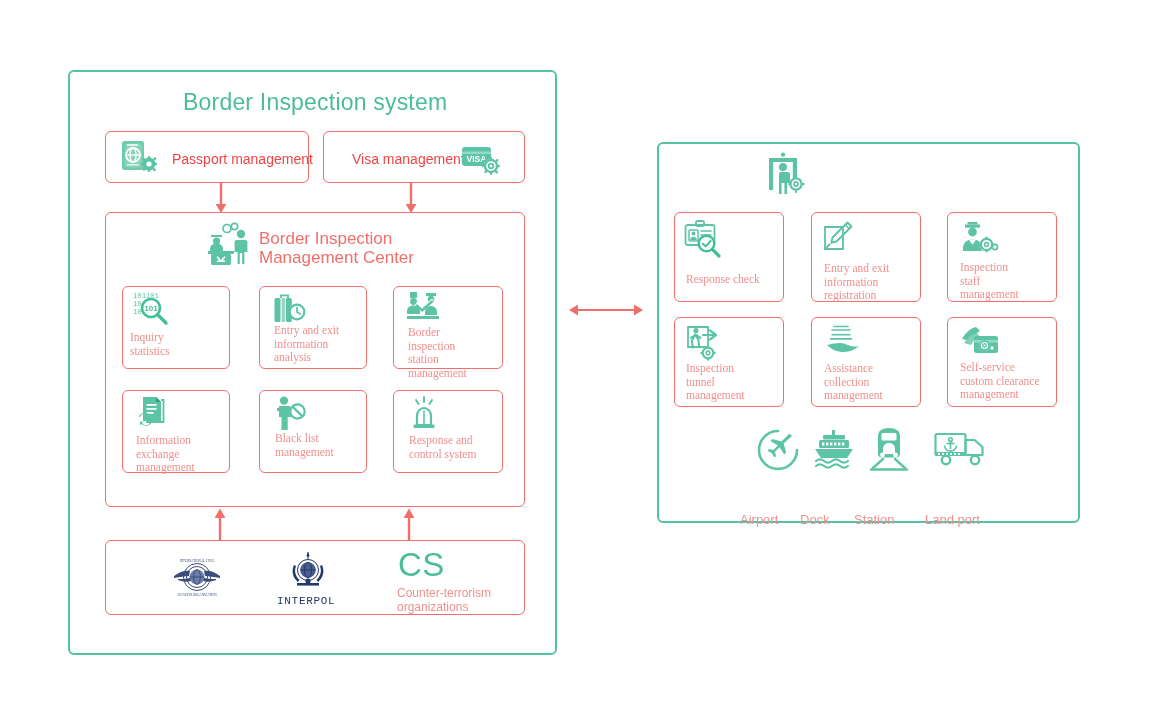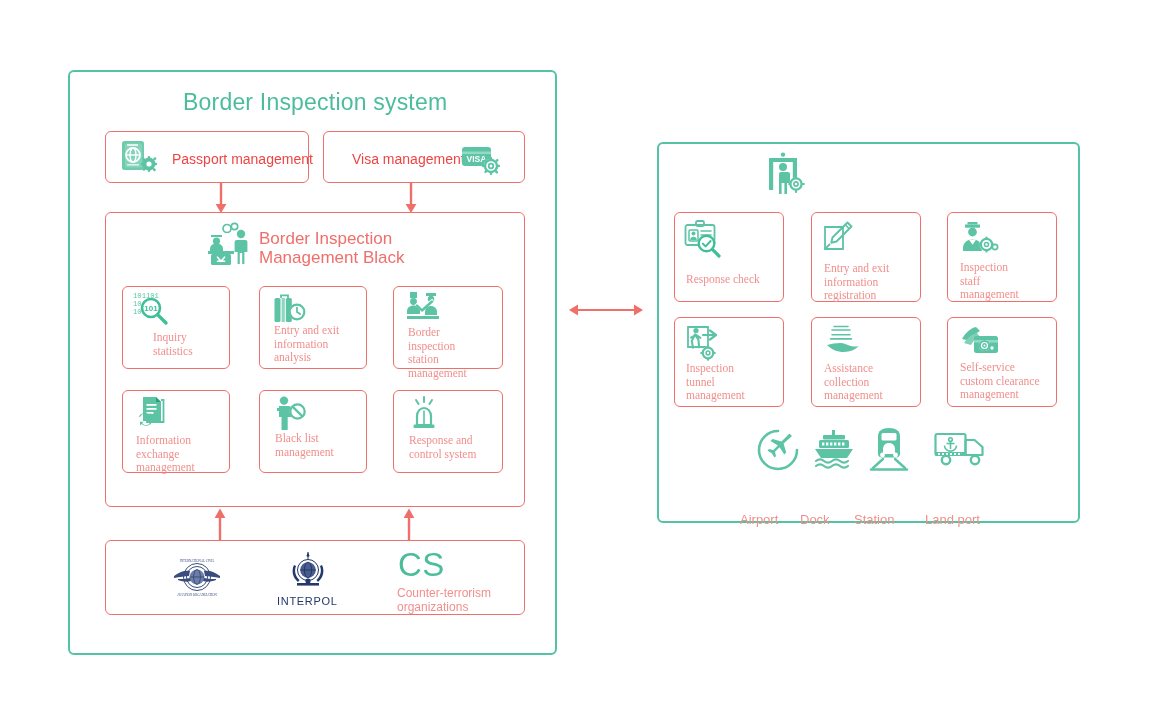--- a/index.html
+++ b/index.html
@@ -84,21 +84,21 @@
   }
 
   
   .icon{position:absolute;display:block;}
   svg{display:block;overflow:visible;}
 
   
   .logo-txt{
     position:absolute;
     color:#23386b;
-    font-family:Liberation Sans, sans-serif;
+    font-family:Liberation Mono, monospace;
     font-size:11px;
     letter-spacing:.7px;
     white-space:nowrap;
   }
 </style>
 </head>
 <body>
 
 <div class="canvas">
 
@@ -188,37 +188,37 @@
 
       <circle cx="36" cy="12" r="4.2" fill="#5cc4a5"></circle>
       <path d="M31.6 18h8.8c1.1 0 2 .9 2 2v10h-3v12h-2.2V31h-2.4v11h-2.2V30h-3V20c0-1.1.9-2 2-2z" fill="#5cc4a5"></path>
 
       <rect x="3" y="29" width="26" height="3" fill="#5cc4a5"></rect>
       <rect x="6" y="32" width="20" height="11" rx="1.5" fill="#5cc4a5"></rect>
       <path d="M12.5 35.2l3.5 4 3.5-4M12.5 39.2h7" stroke="#ffffff" stroke-width="1.6" fill="none" stroke-linecap="round"></path>
     </svg>
   </div>
   <div class="center-title" style="left:259px;top:229px;">Border Inspection</div>
-  <div class="center-title" style="left:259px;top:248px;">Management Black</div>
+  <div class="center-title" style="left:259px;top:248px;">Management Center</div>
 
   <div class="redbox" style="left:122px;top:286px;width:108px;height:83px;"></div>
   <div class="icon" style="left:133px;top:291px;">
     <svg width="42" height="38" viewBox="0 0 42 38">
       <g font-family="Liberation Mono, monospace" font-size="7.2" fill="#5cc4a5">
         <text x="0" y="7">101101</text>
           <text x="0" y="15">1011 0</text>
           <text x="0" y="23">10 101</text>
       </g>
       <circle cx="18" cy="17" r="9" fill="#ffffff"></circle>
       <circle cx="18" cy="17" r="9" fill="none" stroke="#3fbf98" stroke-width="2.6"></circle>
       <text x="18" y="20" font-family="Liberation Sans, sans-serif" font-size="8" font-weight="bold" fill="#3fbf98" text-anchor="middle">101</text>
       <line x1="24.6" y1="23.6" x2="33" y2="32" stroke="#3fbf98" stroke-width="3.4" stroke-linecap="round"></line>
     </svg>
   </div>
-  <div class="card-label" style="left:153px;top:331px;">Inquiry
+  <div class="card-label" style="left:130px;top:331px;">Inquiry
 statistics</div>
 
   <div class="redbox" style="left:259px;top:286px;width:108px;height:83px;"></div>
   <div class="icon" style="left:272px;top:292px;">
     <svg width="38" height="34" viewBox="0 0 38 34">
       <path d="M9 6V3.4h7V6" fill="none" stroke="#5cc4a5" stroke-width="1.8"></path>
       <rect x="2.5" y="6" width="6" height="24" rx="1.6" fill="#5cc4a5"></rect>
       <rect x="9.6" y="6" width="3.2" height="24" fill="#8ed6bd"></rect>
       <rect x="13.8" y="6" width="6" height="24" rx="1.6" fill="#5cc4a5"></rect>
       <circle cx="25" cy="20" r="8" fill="#ffffff"></circle>

